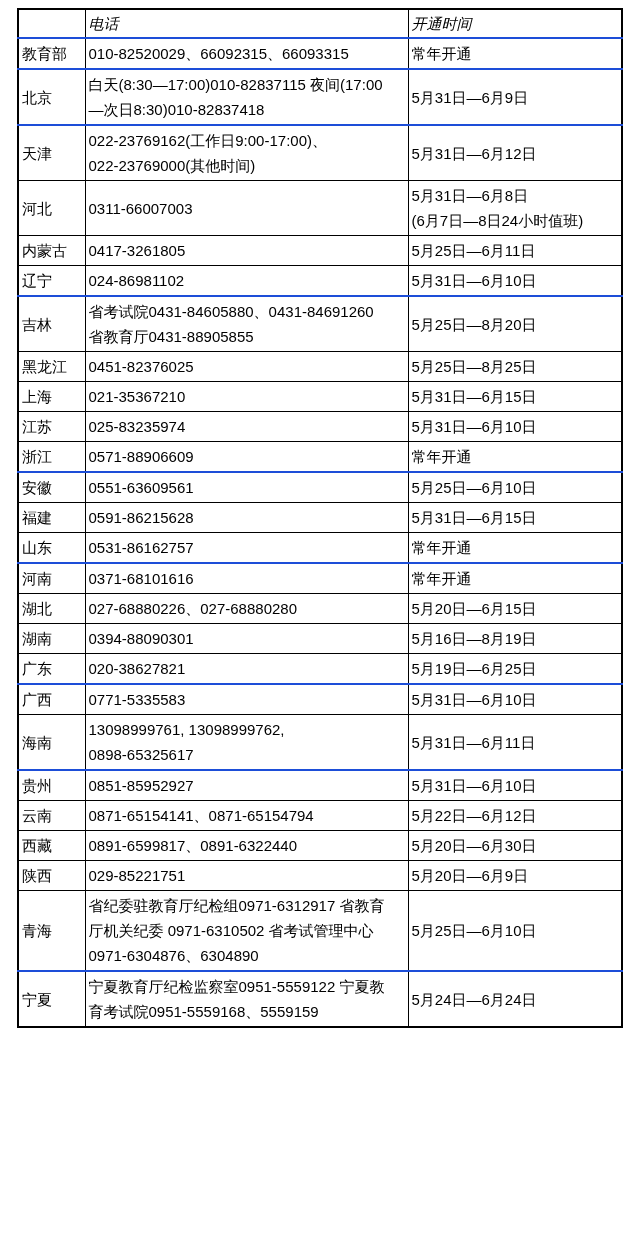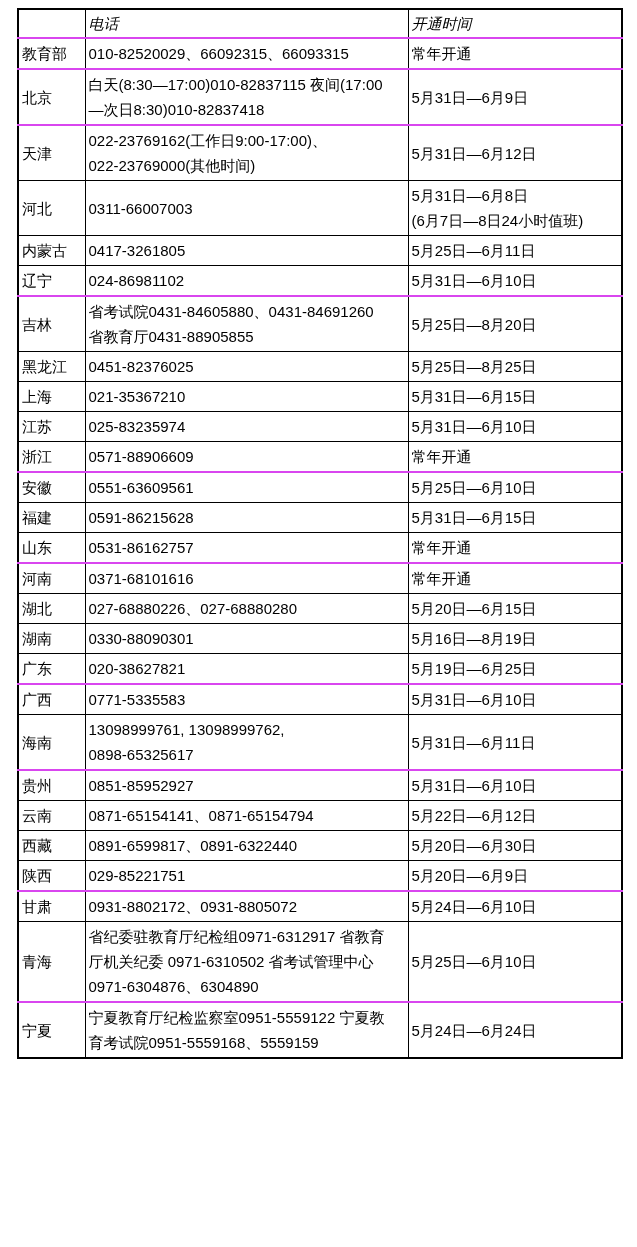--- a/index.html
+++ b/index.html
@@ -37,21 +37,21 @@
     white-space: pre-line;
     overflow-wrap: break-word;
     word-break: break-all;
   }
   table.hotline th {
     line-height: 23px;
     font-style: italic;
   }
   table.hotline tr.thick-top th,
   table.hotline tr.thick-top td {
-    border-top: 2px solid #d946ef;
+    border-top: 2px solid #1d4ed8;
   }
 </style>
 </head>
 <body>
 
 <div class="page">
   <table class="hotline">
     <colgroup>
       <col class="c-region">
       <col class="c-phone">
@@ -144,21 +144,21 @@
           <td>0371-68101616</td>
           <td>常年开通</td>
         </tr>
         <tr>
           <td>湖北</td>
           <td>027-68880226、027-68880280</td>
           <td>5月20日—6月15日</td>
         </tr>
         <tr>
           <td>湖南</td>
-          <td>0330-88090301</td>
+          <td>0394-88090301</td>
           <td>5月16日—8月19日</td>
         </tr>
         <tr>
           <td>广东</td>
           <td>020-38627821</td>
           <td>5月19日—6月25日</td>
         </tr>
         <tr class="thick-top">
           <td>广西</td>
           <td>0771-5335583</td>
@@ -182,25 +182,20 @@
         </tr>
         <tr>
           <td>西藏</td>
           <td>0891-6599817、0891-6322440</td>
           <td>5月20日—6月30日</td>
         </tr>
         <tr>
           <td>陕西</td>
           <td>029-85221751</td>
           <td>5月20日—6月9日</td>
-        </tr>
-        <tr class="thick-top">
-          <td>甘肃</td>
-          <td>0931-8802172、0931-8805072</td>
-          <td>5月24日—6月10日</td>
         </tr>
         <tr>
           <td>青海</td>
           <td>省纪委驻教育厅纪检组0971-6312917 省教育
 厅机关纪委 0971-6310502 省考试管理中心
 0971-6304876、6304890</td>
           <td>5月25日—6月10日</td>
         </tr>
         <tr class="thick-top">
           <td>宁夏</td>

